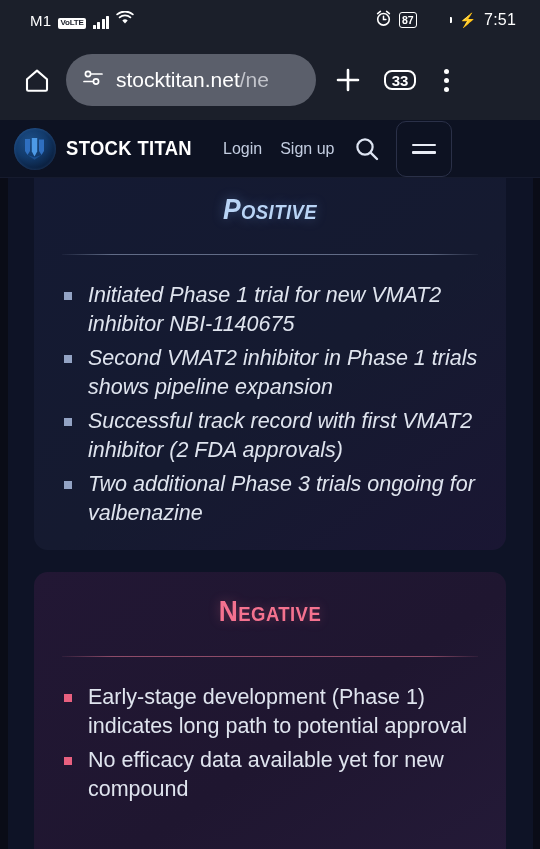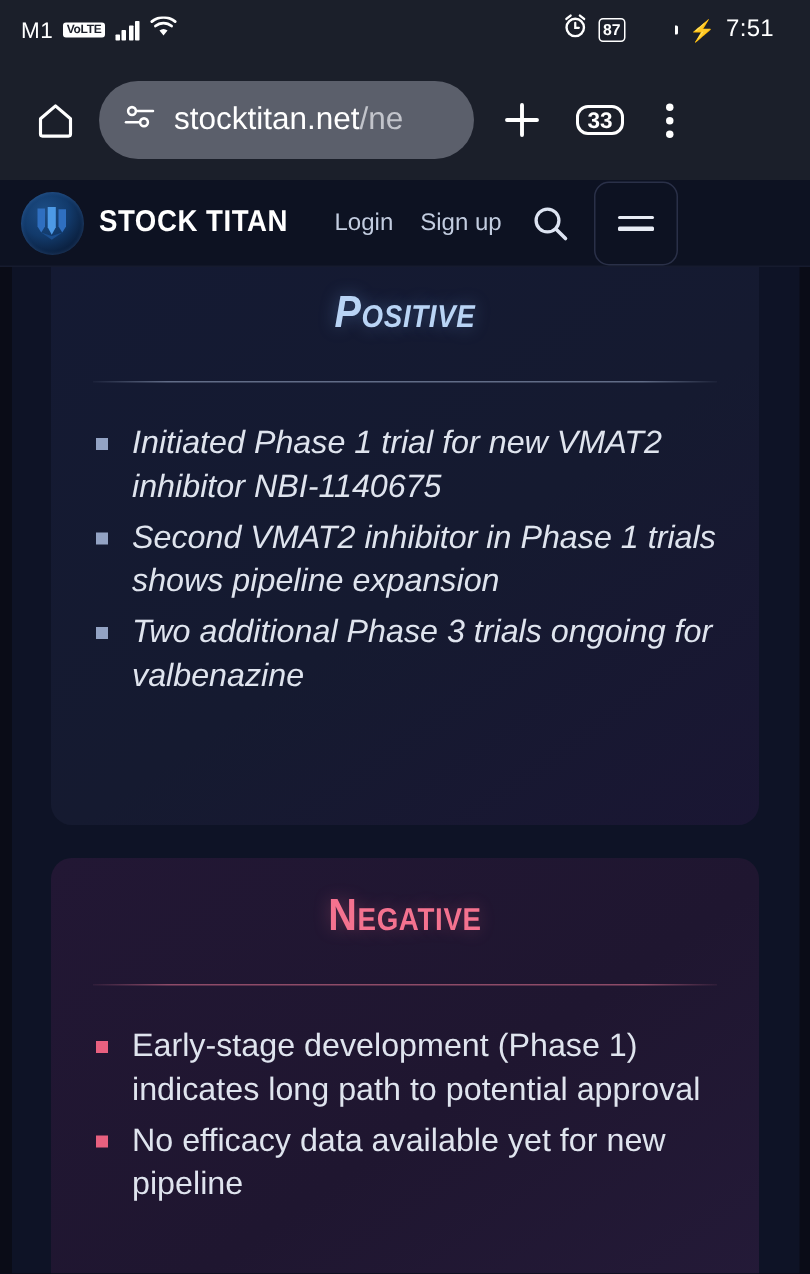--- a/index.html
+++ b/index.html
@@ -12,21 +12,21 @@
   body { position: relative; }
 
   
   .statusbar {
     height: 40px; width: 100%;
     background: #1b1f2a;
     display: flex; align-items: center;
     padding: 0 14px;
     color: #ffffff;
   }
-  .sb-left { display: flex; align-items: center; gap: 7px; }
+  .sb-left { display: flex; align-items: flex-end; gap: 7px; margin-left: 16px; }
   .sb-right { display: flex; align-items: center; gap: 7px; margin-left: auto; margin-right: 10px; }
   .carrier { font-size: 15px; letter-spacing: .3px; color: #fff; }
   .volte {
     background: #ffffff; color: #1b1f2a;
     font-size: 8px; font-weight: bold; letter-spacing: -.2px;
     padding: 1px 2px; border-radius: 2px; line-height: 1.1;
   }
   .bars { display: flex; align-items: flex-end; gap: 1.5px; height: 14px; }
   .bars i { width: 3px; background: #fff; border-radius: .5px; display: block; }
   .bars i:nth-child(1){ height: 4px; }
@@ -295,27 +295,28 @@
   <div class="rail-r"></div>
 
   <div class="page-inner">
 
     <div class="card card-positive">
       <div class="card-title title-positive">Positive</div>
       <div class="divider divider-positive"></div>
       <ul class="points points-positive">
         <li>Initiated Phase 1 trial for new VMAT2 inhibitor NBI-1140675</li>
         <li>Second VMAT2 inhibitor in Phase 1 trials shows pipeline expansion</li>
+        <li>Successful track record with first VMAT2 inhibitor (2 FDA approvals)</li>
         <li>Two additional Phase 3 trials ongoing for valbenazine</li>
       </ul>
     </div>
 
     <div class="card card-negative">
       <div class="card-title title-negative">Negative</div>
       <div class="divider divider-negative"></div>
       <ul class="points points-negative">
         <li>Early-stage development (Phase 1) indicates long path to potential approval</li>
-        <li>No efficacy data available yet for new pipeline</li>
+        <li>No efficacy data available yet for new compound</li>
       </ul>
     </div>
 
   </div>
 </div>
 
 </body></html>

